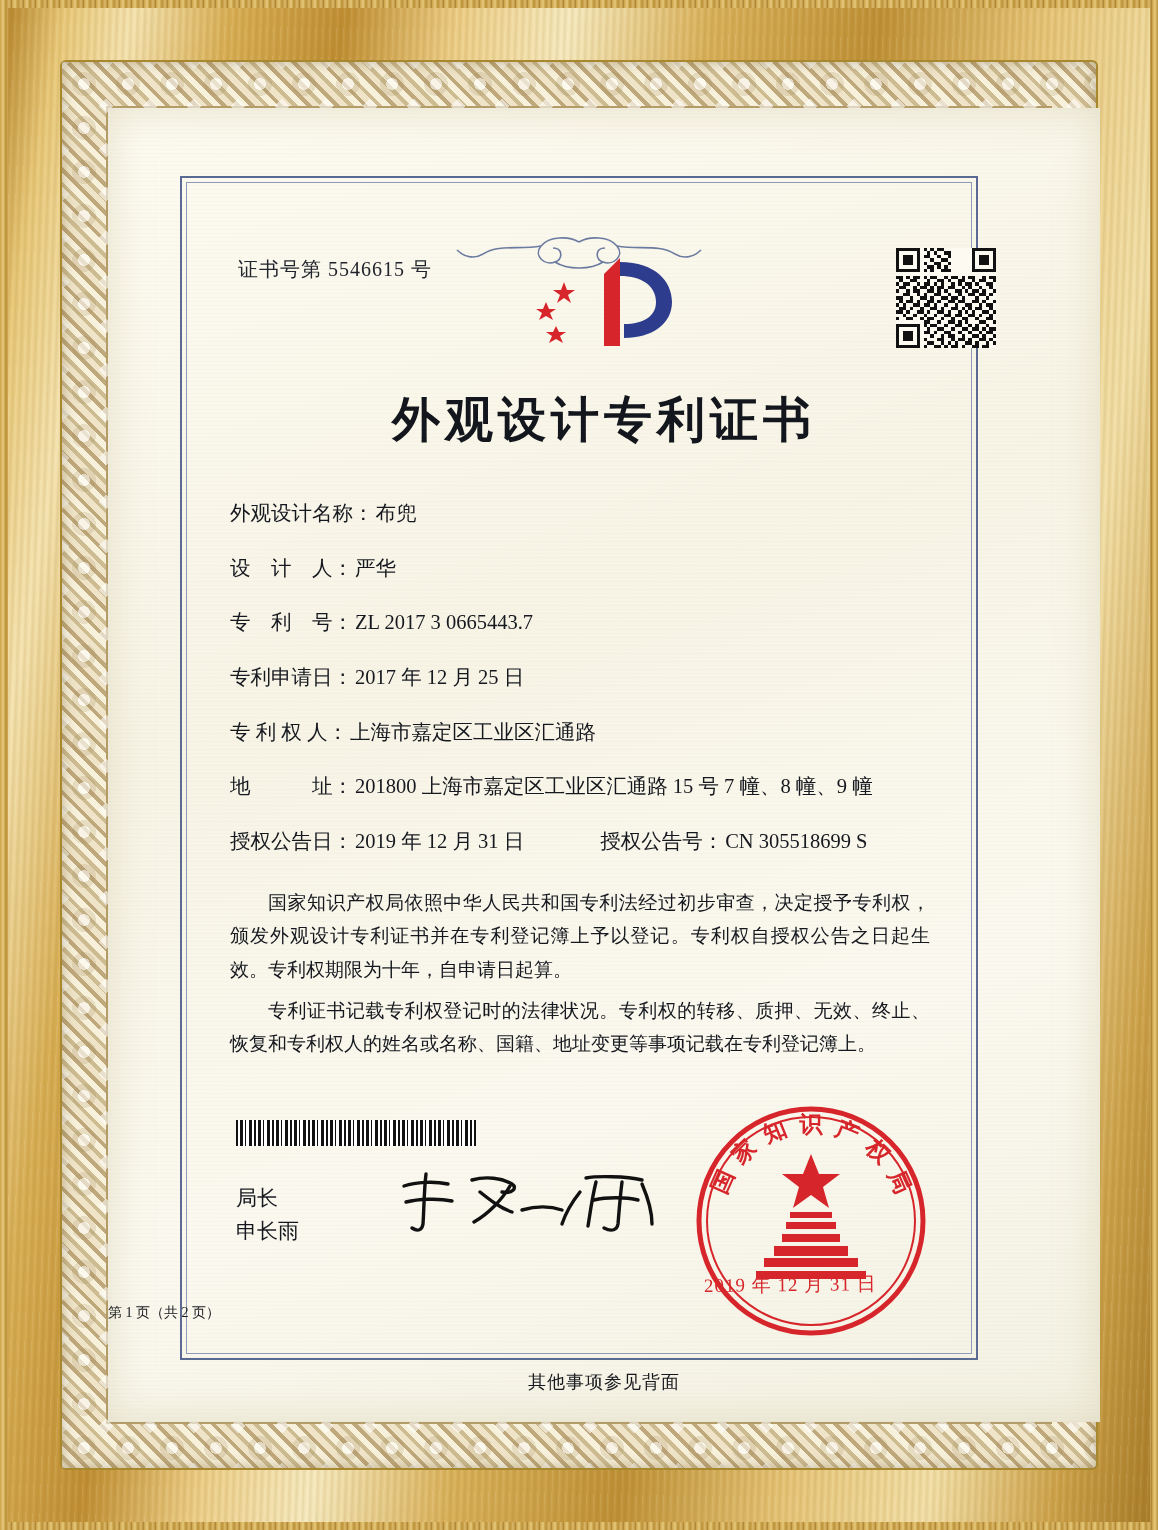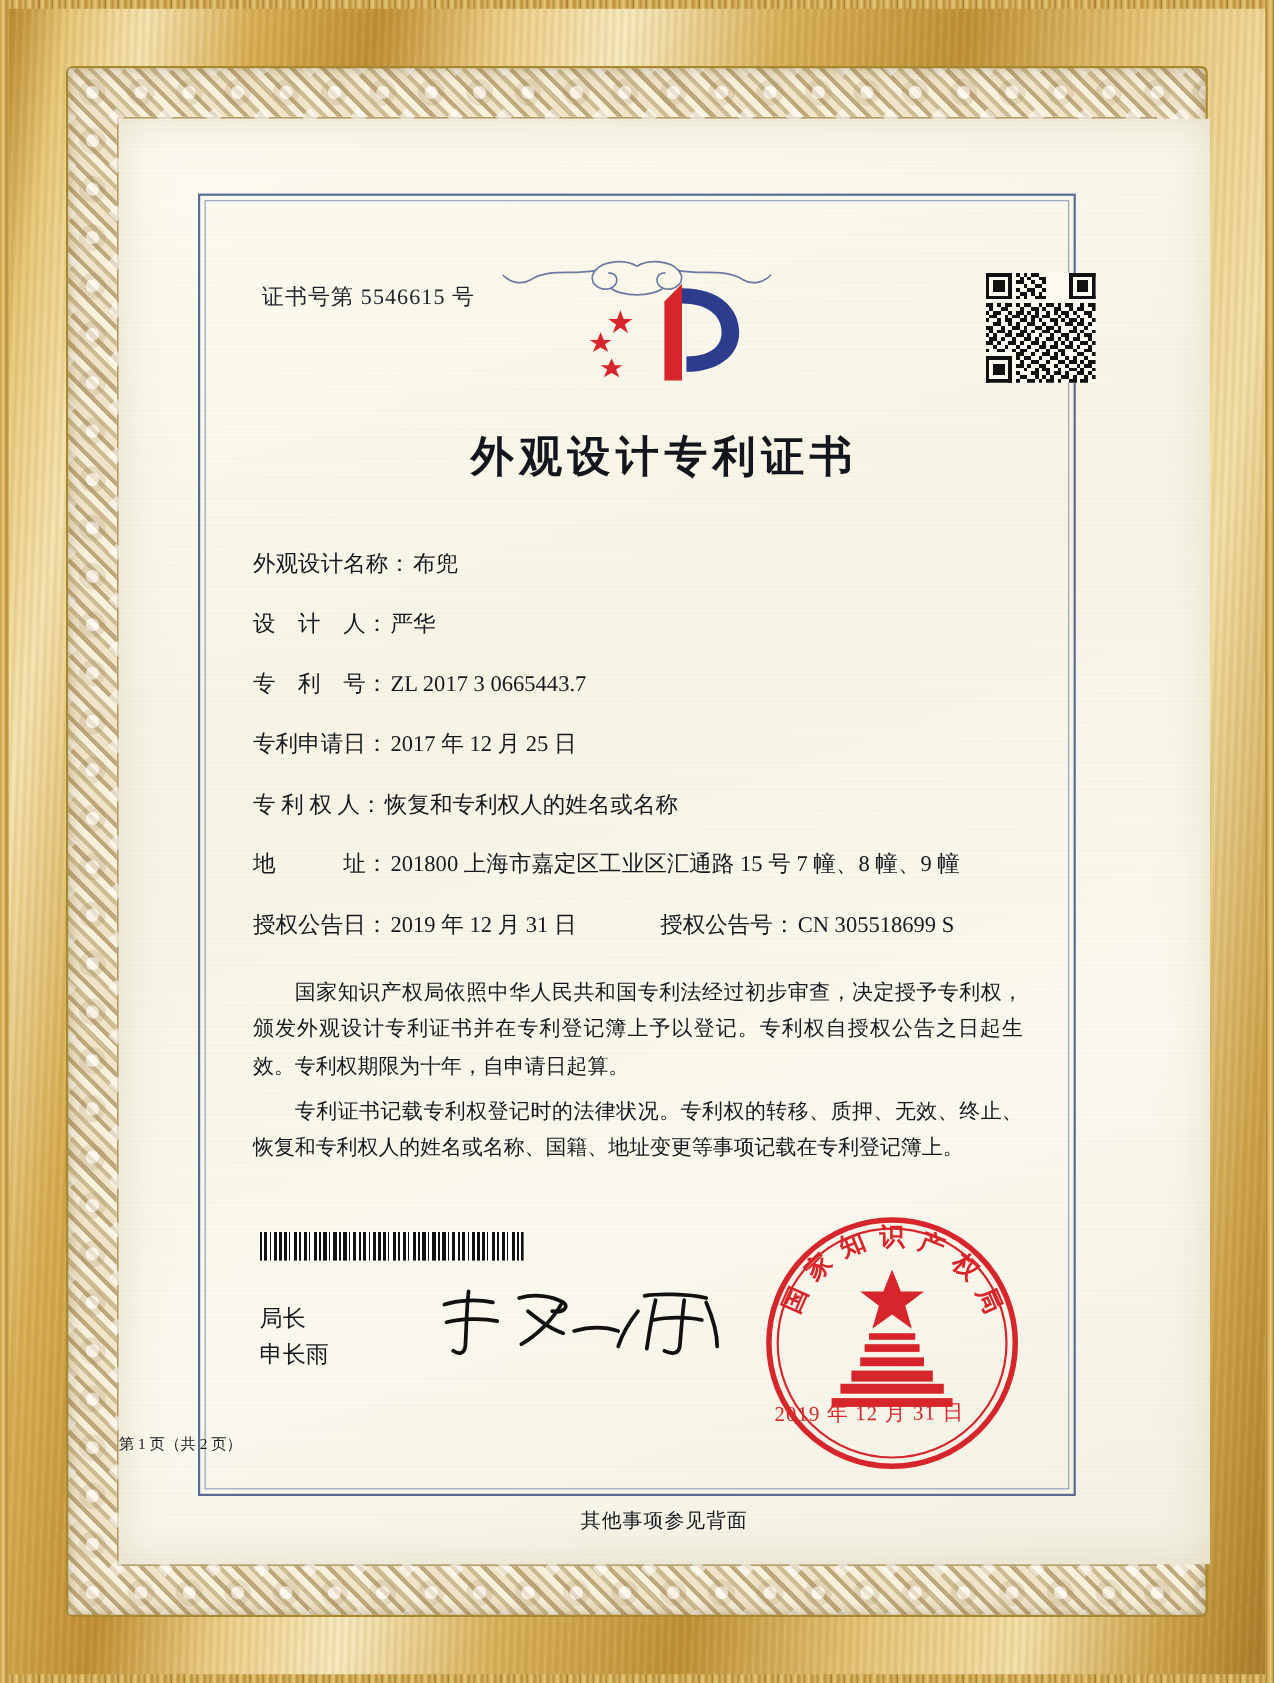--- a/index.html
+++ b/index.html
@@ -155,21 +155,21 @@
     width: 100px;
     height: 100px;
   }
 
   
   .title {
     position: absolute;
     top: 280px;
     left: 0; right: 0;
     text-align: center;
-    font-size: 39px;
+    font-size: 48px;
     font-weight: bold;
     letter-spacing: 5px;
     color: #13161c;
     font-family: "DejaVu Serif", "Liberation Serif", serif;
   }
 
   
   .fields {
     position: absolute;
     left: 122px;
@@ -559,21 +559,21 @@
       <div class="field-row">
         <span class="field-label">专　利　号：</span>
         <span class="field-value">ZL 2017 3 0665443.7</span>
       </div>
       <div class="field-row">
         <span class="field-label">专利申请日：</span>
         <span class="field-value">2017 年 12 月 25 日</span>
       </div>
       <div class="field-row">
         <span class="field-label">专 利 权 人：</span>
-        <span class="field-value">恢复和专利权人的姓名或名称</span>
+        <span class="field-value">上海市嘉定区工业区汇通路</span>
       </div>
       <div class="field-row">
         <span class="field-label">地　　　址：</span>
         <span class="field-value">201800 上海市嘉定区工业区汇通路 15 号 7 幢、8 幢、9 幢</span>
       </div>
       <div class="field-row double">
         <span class="field-label">授权公告日：</span>
         <span class="field-value">2019 年 12 月 31 日</span>
         <span class="second-label">授权公告号：</span>
         <span class="field-value">CN 305518699 S</span>

